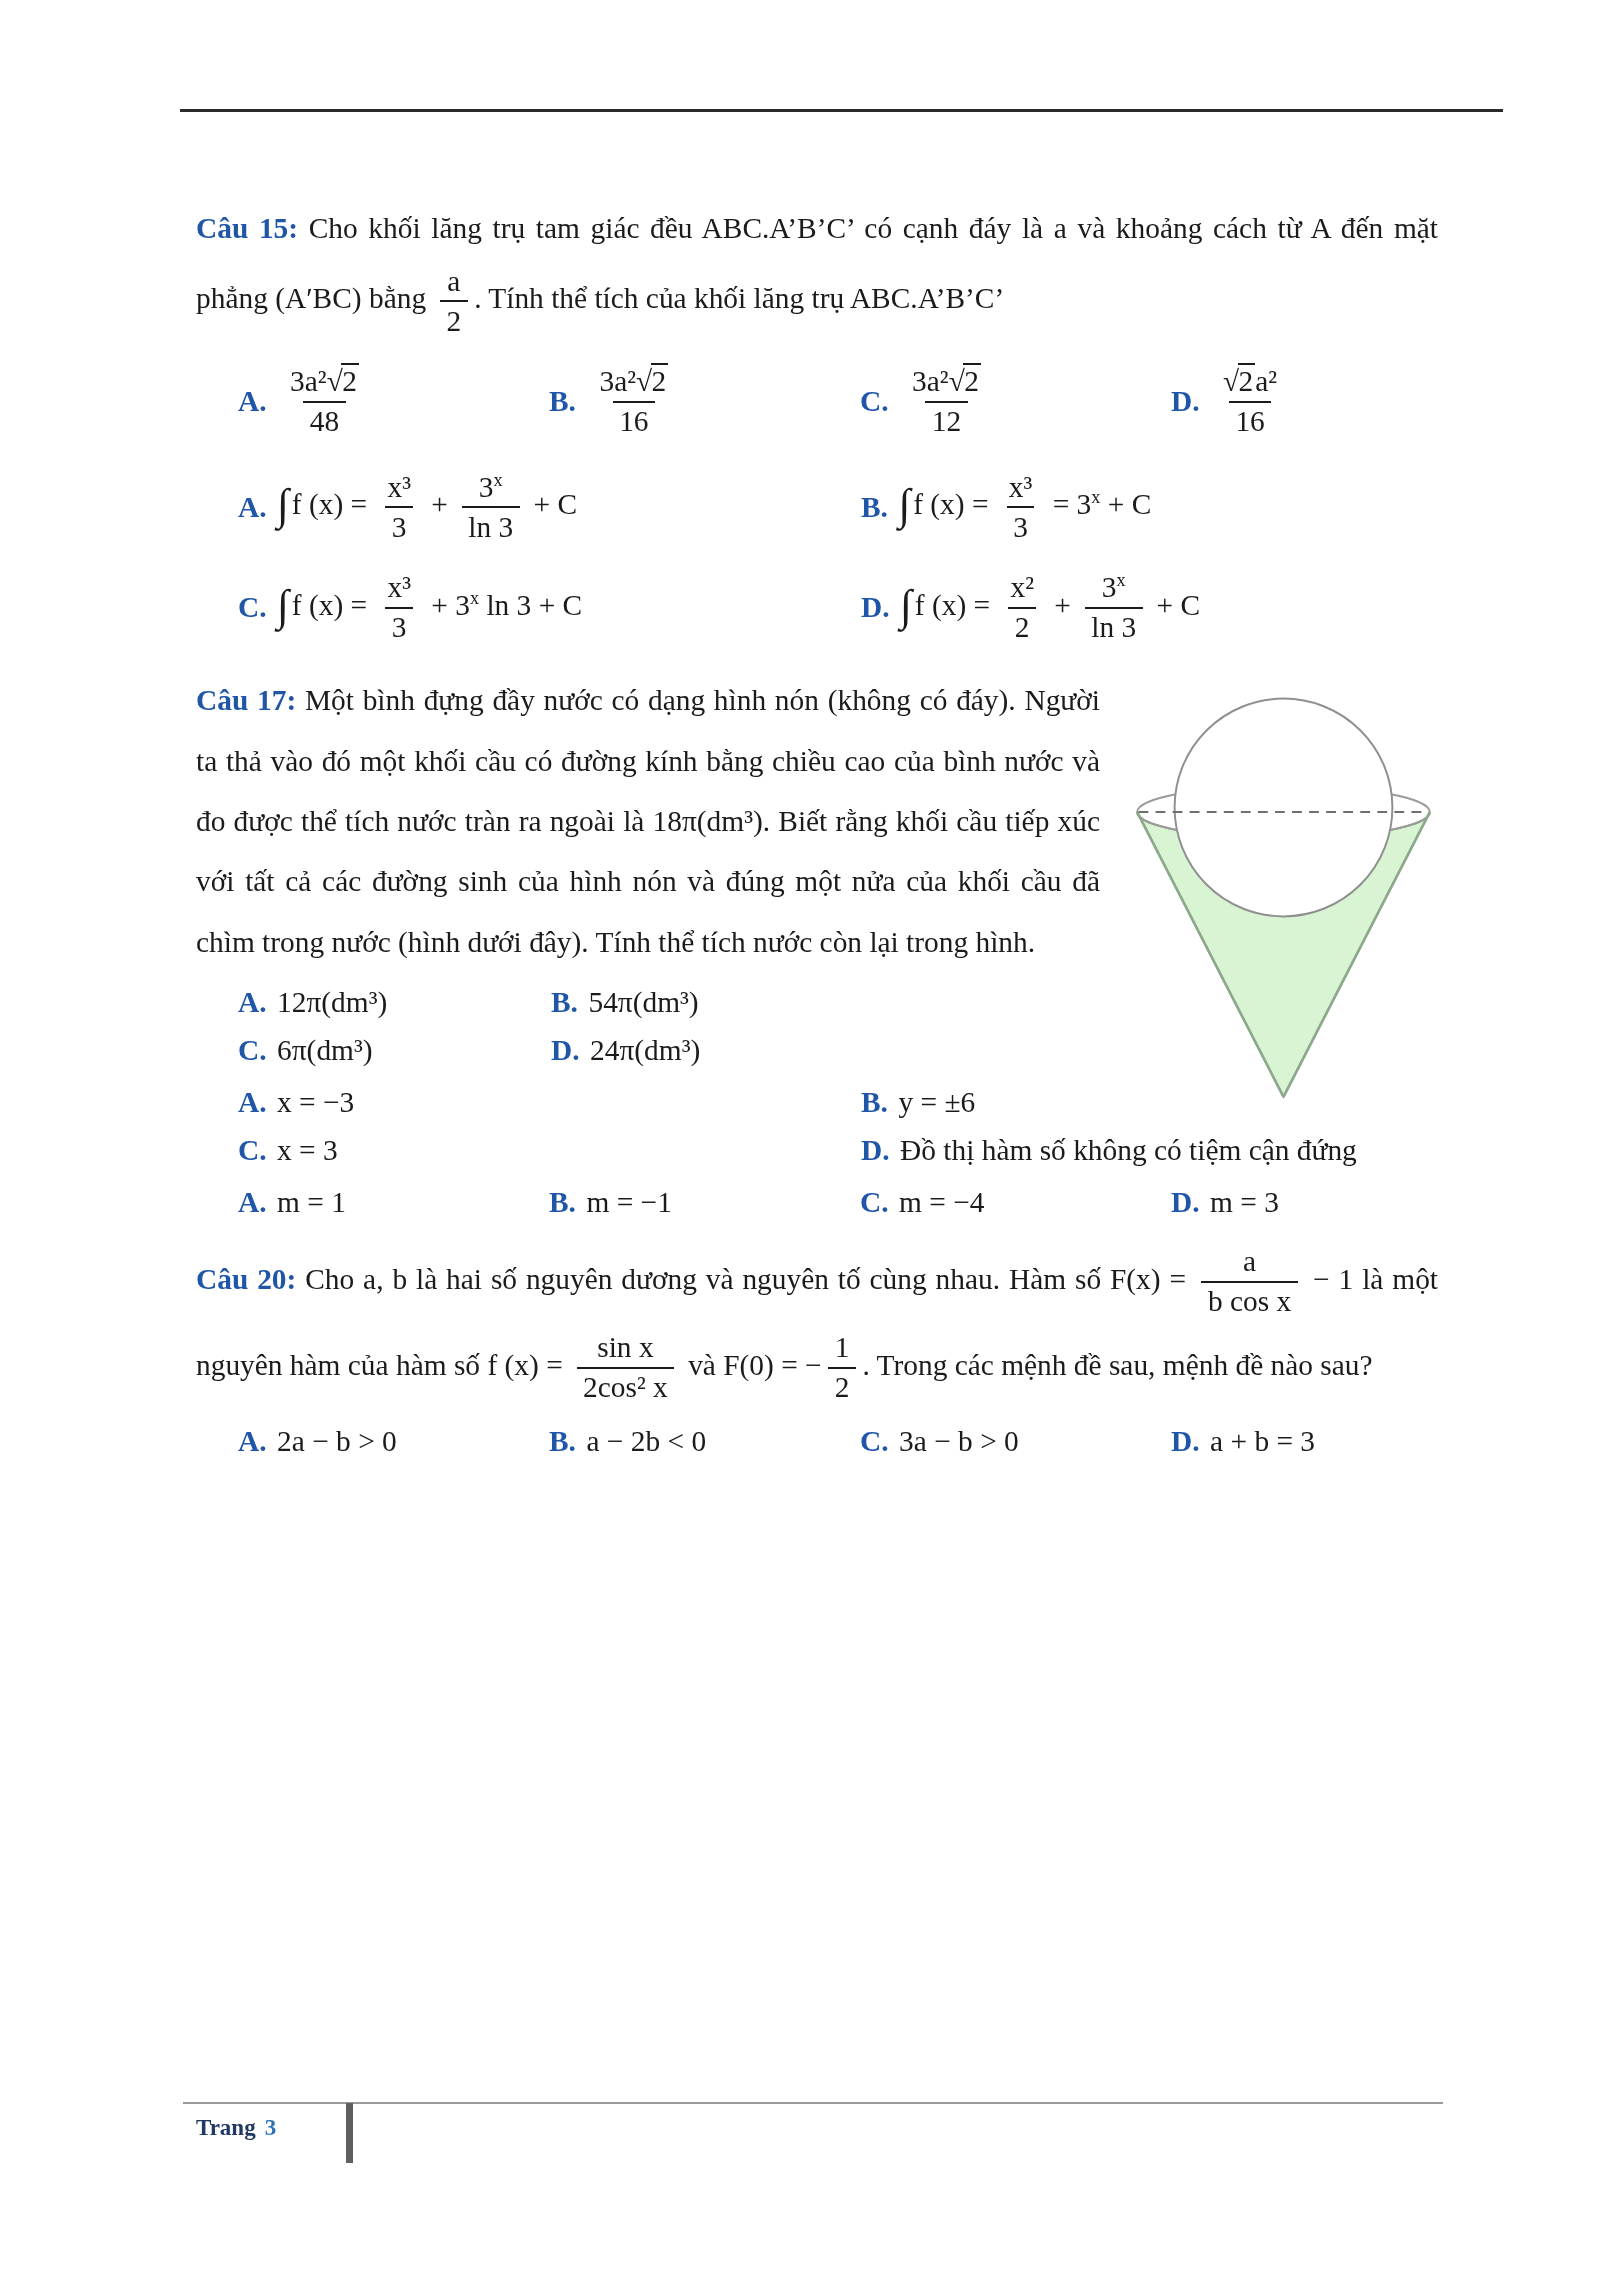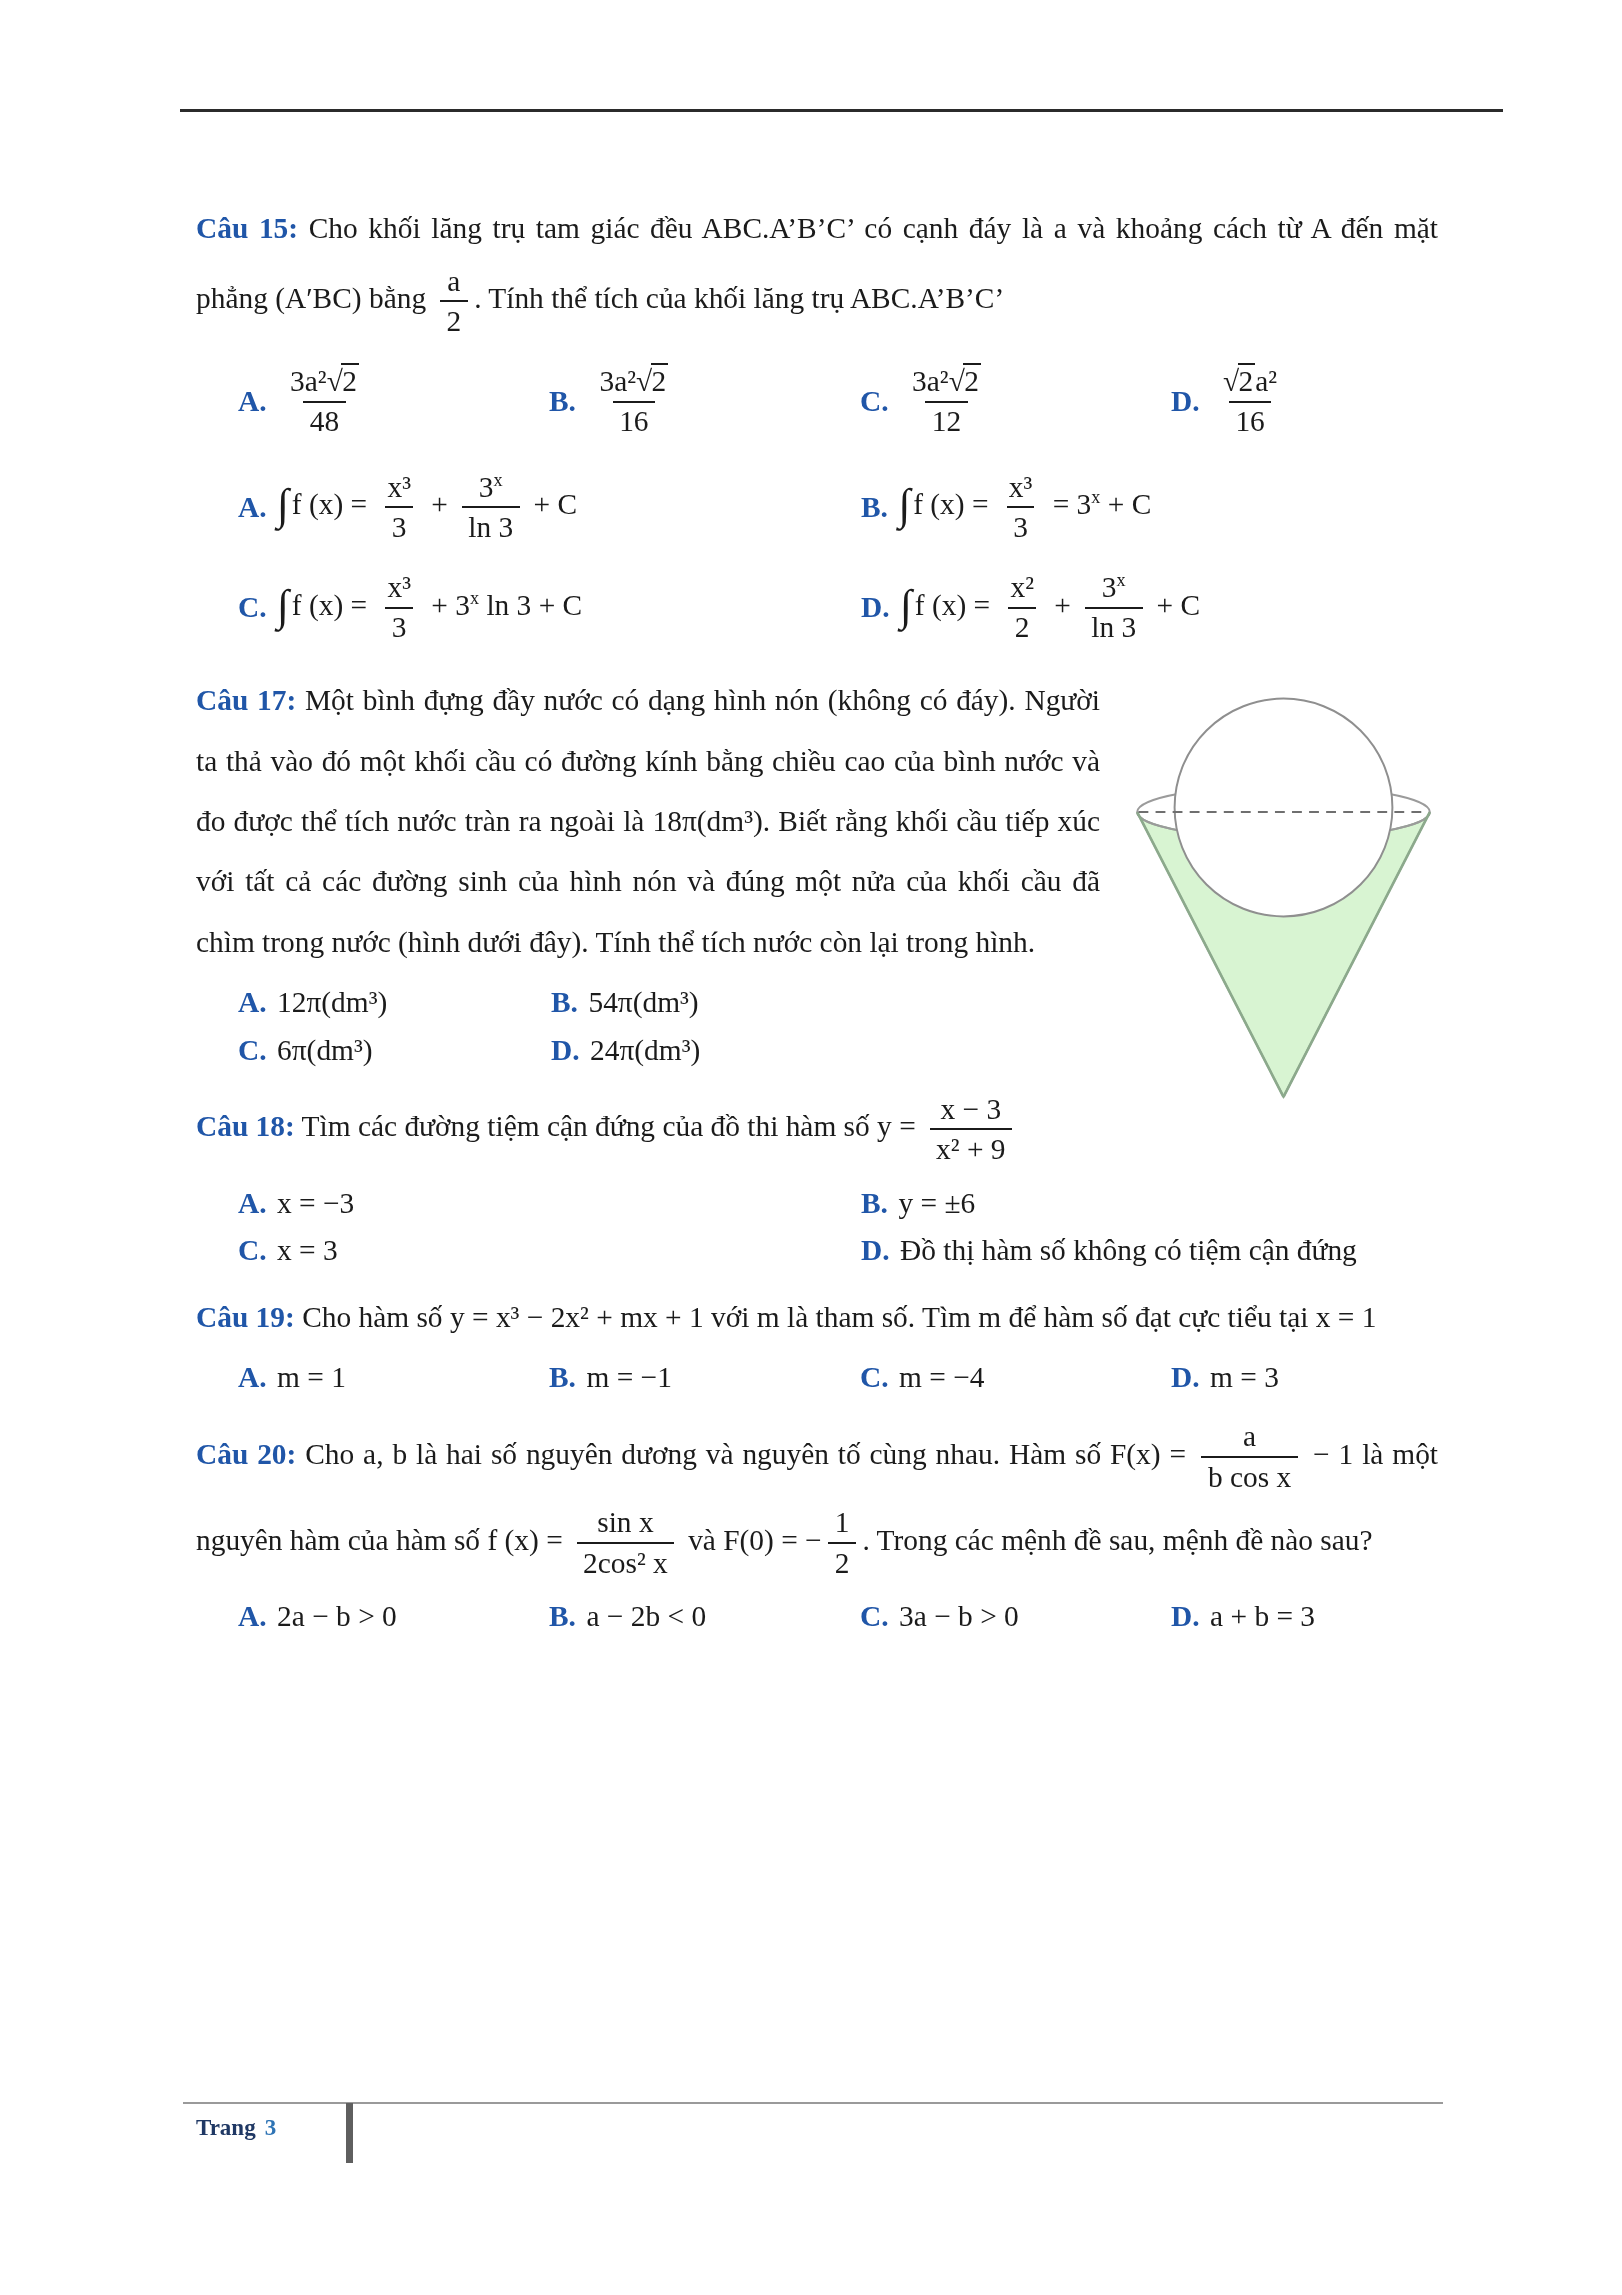--- a/index.html
+++ b/index.html
@@ -162,24 +162,20 @@
             <span>6π(dm³)</span>
           </span>
         <span class="opt">
             <span class="letter">D.</span>
             <span>24π(dm³)</span>
           </span>
       </div>
     </section>
 
     <section class="q">
-      <p class="qbody"><span class="qlabel">Câu 18:</span><span> Tìm các đường tiệm cận đứng của đồ thi hàm số y = <span class="frac">
-              <span class="num">x − 3</span>
-              <span class="den">x² + 9</span>
-            </span></span></p>
       <div class="row cols2">
         <span class="opt">
             <span class="letter">A.</span>
             <span>x = −3</span>
           </span>
         <span class="opt">
             <span class="letter">B.</span>
             <span>y = ±6</span>
           </span>
       </div>
@@ -189,21 +185,20 @@
             <span>x = 3</span>
           </span>
         <span class="opt">
             <span class="letter">D.</span>
             <span>Đồ thị hàm số không có tiệm cận đứng</span>
           </span>
       </div>
     </section>
 
     <section class="q">
-      <p class="qbody"><span class="qlabel">Câu 19:</span><span> Cho hàm số y = x³ − 2x² + mx + 1 với m là tham số. Tìm m để hàm số đạt cực tiểu tại x = 1</span></p>
       <div class="row cols4">
         <span class="opt">
             <span class="letter">A.</span>
             <span>m = 1</span>
           </span>
         <span class="opt">
             <span class="letter">B.</span>
             <span>m = −1</span>
           </span>
         <span class="opt">

